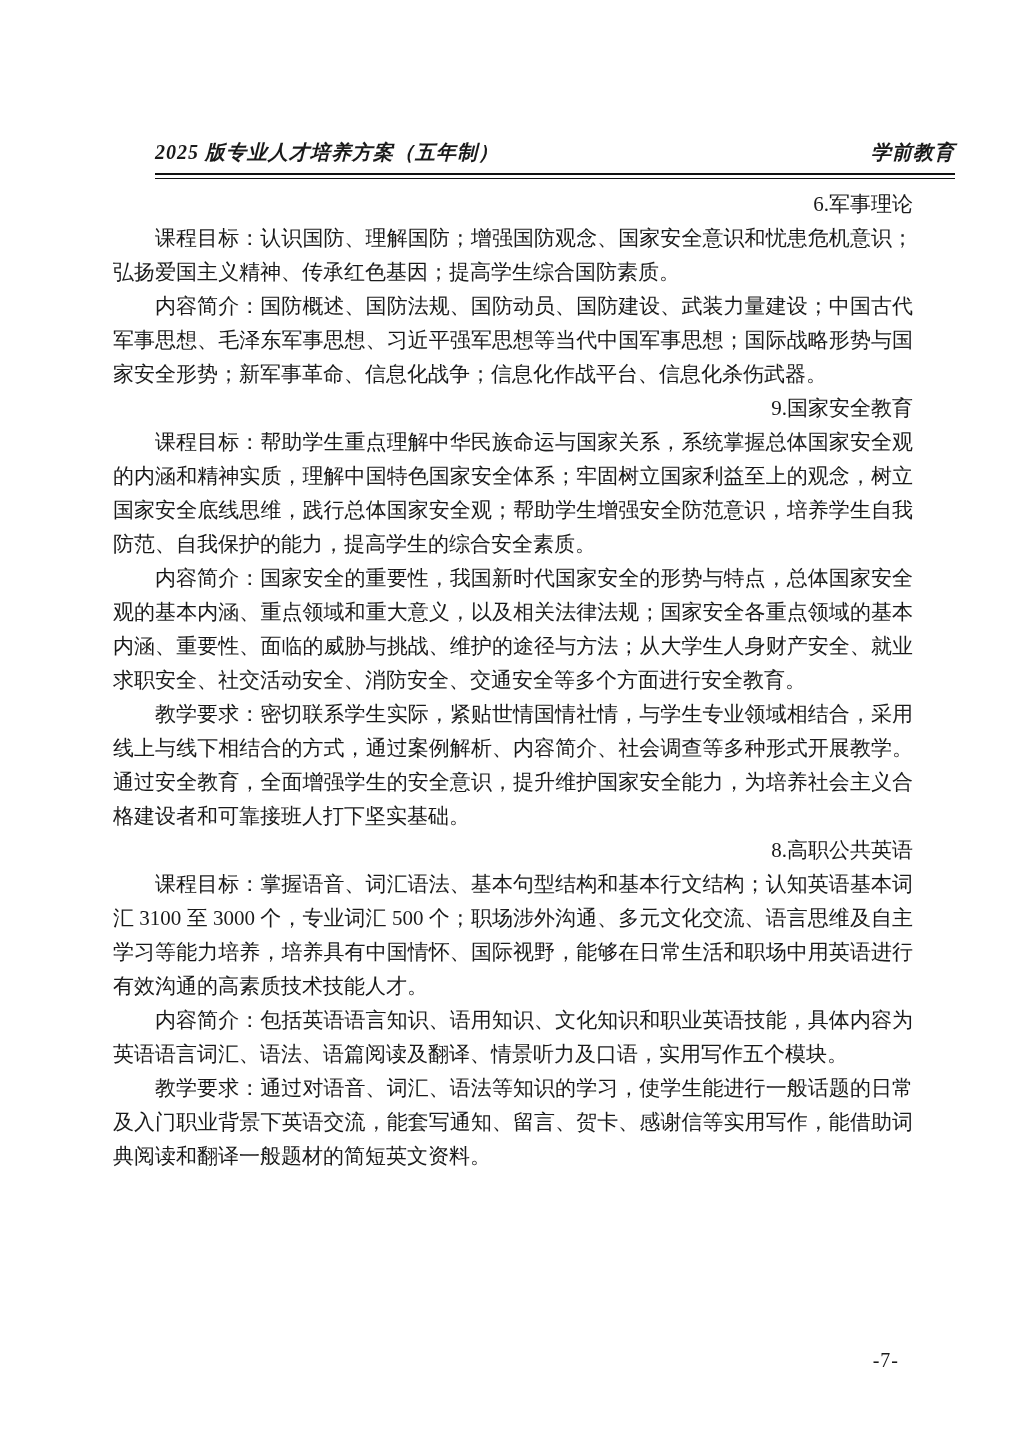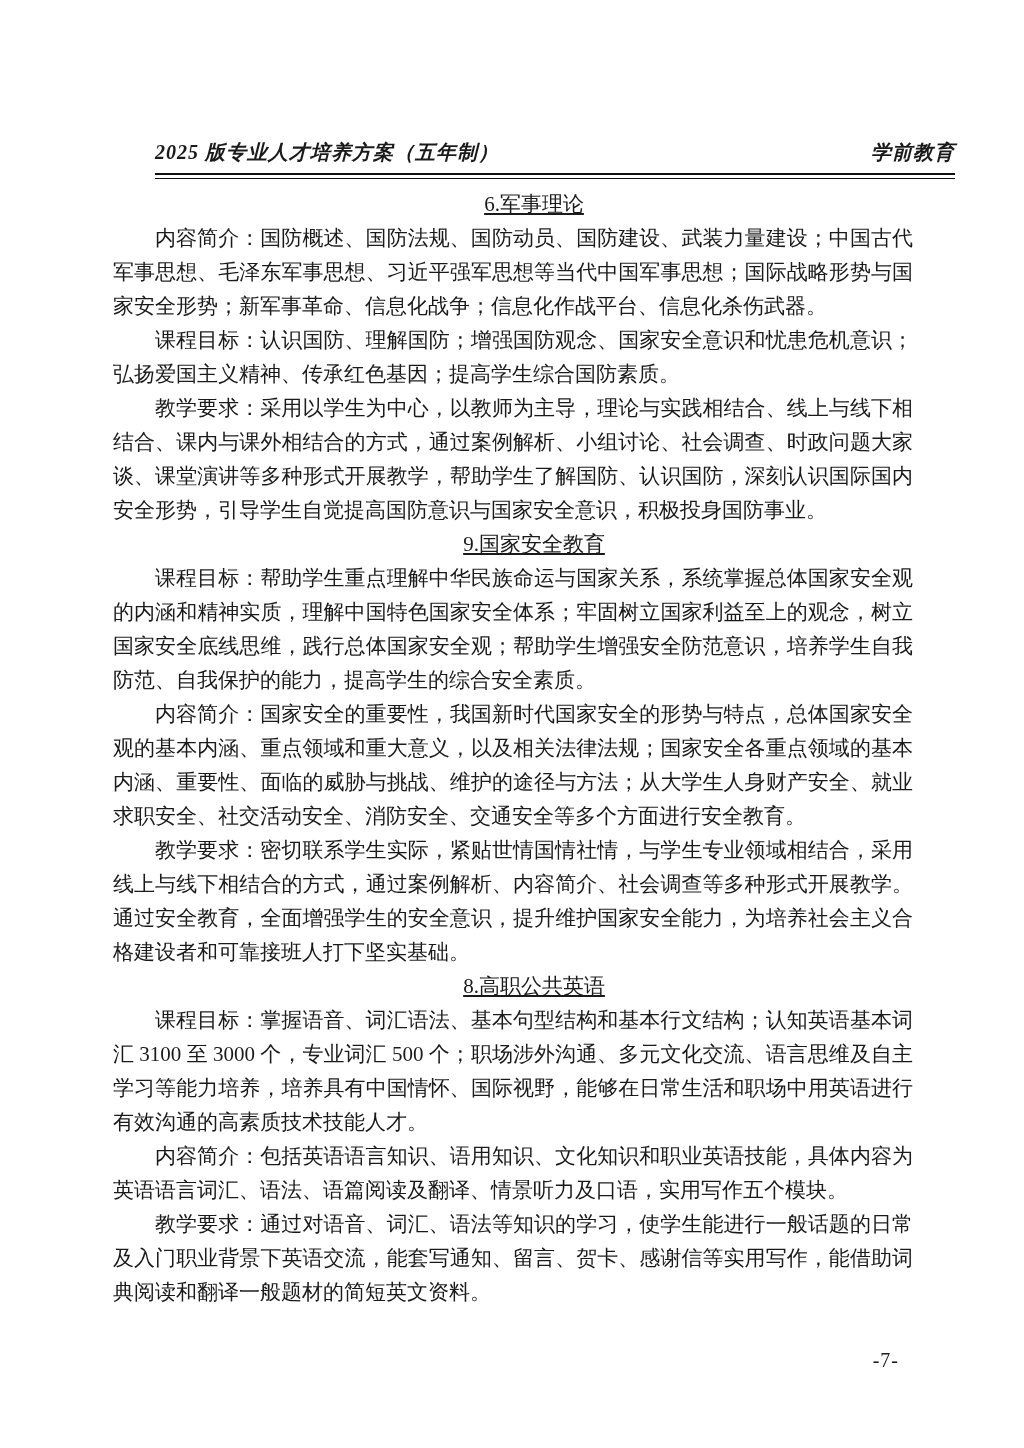--- a/index.html
+++ b/index.html
@@ -52,22 +52,21 @@
     line-height: 34px;
   }
   .para {
     margin: 0;
     text-indent: 2em;
     text-align: justify;
     text-justify: inter-ideograph;
     word-break: break-all;
   }
   .para.heading {
-    text-align: center;
-    text-decoration: underline;
+    text-align: right;
   }
   
   .footer {
     position: absolute;
     top: 1349px;
     left: 113px;
     width: 800px;
     text-align: right;
     padding-right: 0;
     box-sizing: border-box;
@@ -88,23 +87,22 @@
     <div class="header-row">
       <span class="header-title">2025 版专业人才培养方案（五年制）</span>
       <span class="header-title">学前教育</span>
     </div>
     <div class="header-rule"></div>
   </div>
 
   <div class="doc-body">
 
   <p class="para heading">6.军事理论</p>
+      <p class="para body">课程目标：认识国防、理解国防；增强国防观念、国家安全意识和忧患危机意识；弘扬爱国主义精神、传承红色基因；提高学生综合国防素质。</p>
       <p class="para body">内容简介：国防概述、国防法规、国防动员、国防建设、武装力量建设；中国古代军事思想、毛泽东军事思想、习近平强军思想等当代中国军事思想；国际战略形势与国家安全形势；新军事革命、信息化战争；信息化作战平台、信息化杀伤武器。</p>
-      <p class="para body">课程目标：认识国防、理解国防；增强国防观念、国家安全意识和忧患危机意识；弘扬爱国主义精神、传承红色基因；提高学生综合国防素质。</p>
-      <p class="para body">教学要求：采用以学生为中心，以教师为主导，理论与实践相结合、线上与线下相结合、课内与课外相结合的方式，通过案例解析、小组讨论、社会调查、时政问题大家谈、课堂演讲等多种形式开展教学，帮助学生了解国防、认识国防，深刻认识国际国内安全形势，引导学生自觉提高国防意识与国家安全意识，积极投身国防事业。</p>
       <p class="para heading">9.国家安全教育</p>
       <p class="para body">课程目标：帮助学生重点理解中华民族命运与国家关系，系统掌握总体国家安全观的内涵和精神实质，理解中国特色国家安全体系；牢固树立国家利益至上的观念，树立国家安全底线思维，践行总体国家安全观；帮助学生增强安全防范意识，培养学生自我防范、自我保护的能力，提高学生的综合安全素质。</p>
       <p class="para body">内容简介：国家安全的重要性，我国新时代国家安全的形势与特点，总体国家安全观的基本内涵、重点领域和重大意义，以及相关法律法规；国家安全各重点领域的基本内涵、重要性、面临的威胁与挑战、维护的途径与方法；从大学生人身财产安全、就业求职安全、社交活动安全、消防安全、交通安全等多个方面进行安全教育。</p>
       <p class="para body">教学要求：密切联系学生实际，紧贴世情国情社情，与学生专业领域相结合，采用线上与线下相结合的方式，通过案例解析、内容简介、社会调查等多种形式开展教学。通过安全教育，全面增强学生的安全意识，提升维护国家安全能力，为培养社会主义合格建设者和可靠接班人打下坚实基础。</p>
       <p class="para heading">8.高职公共英语</p>
       <p class="para body">课程目标：掌握语音、词汇语法、基本句型结构和基本行文结构；认知英语基本词汇 3100 至 3000 个，专业词汇 500 个；职场涉外沟通、多元文化交流、语言思维及自主学习等能力培养，培养具有中国情怀、国际视野，能够在日常生活和职场中用英语进行有效沟通的高素质技术技能人才。</p>
       <p class="para body">内容简介：包括英语语言知识、语用知识、文化知识和职业英语技能，具体内容为英语语言词汇、语法、语篇阅读及翻译、情景听力及口语，实用写作五个模块。</p>
       <p class="para body">教学要求：通过对语音、词汇、语法等知识的学习，使学生能进行一般话题的日常及入门职业背景下英语交流，能套写通知、留言、贺卡、感谢信等实用写作，能借助词典阅读和翻译一般题材的简短英文资料。</p>
     </div>
 

